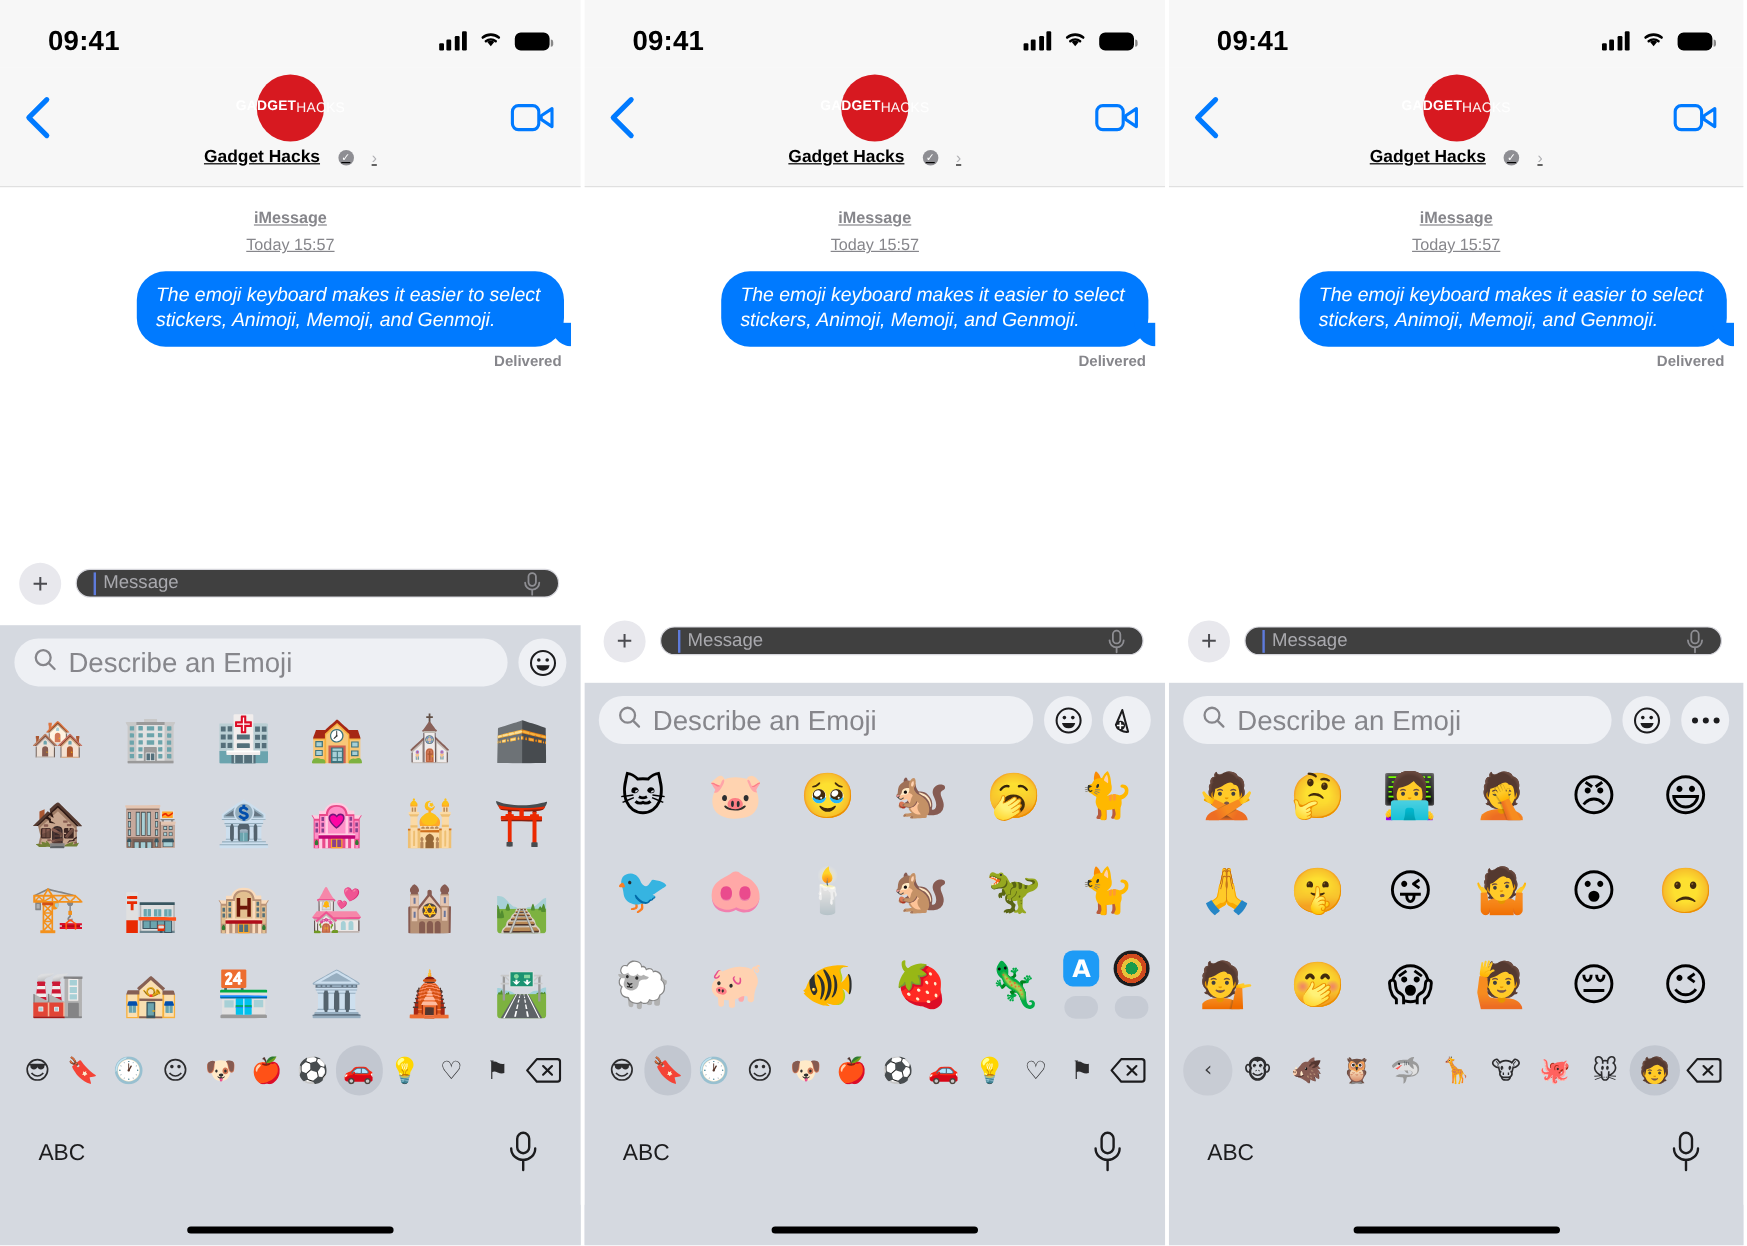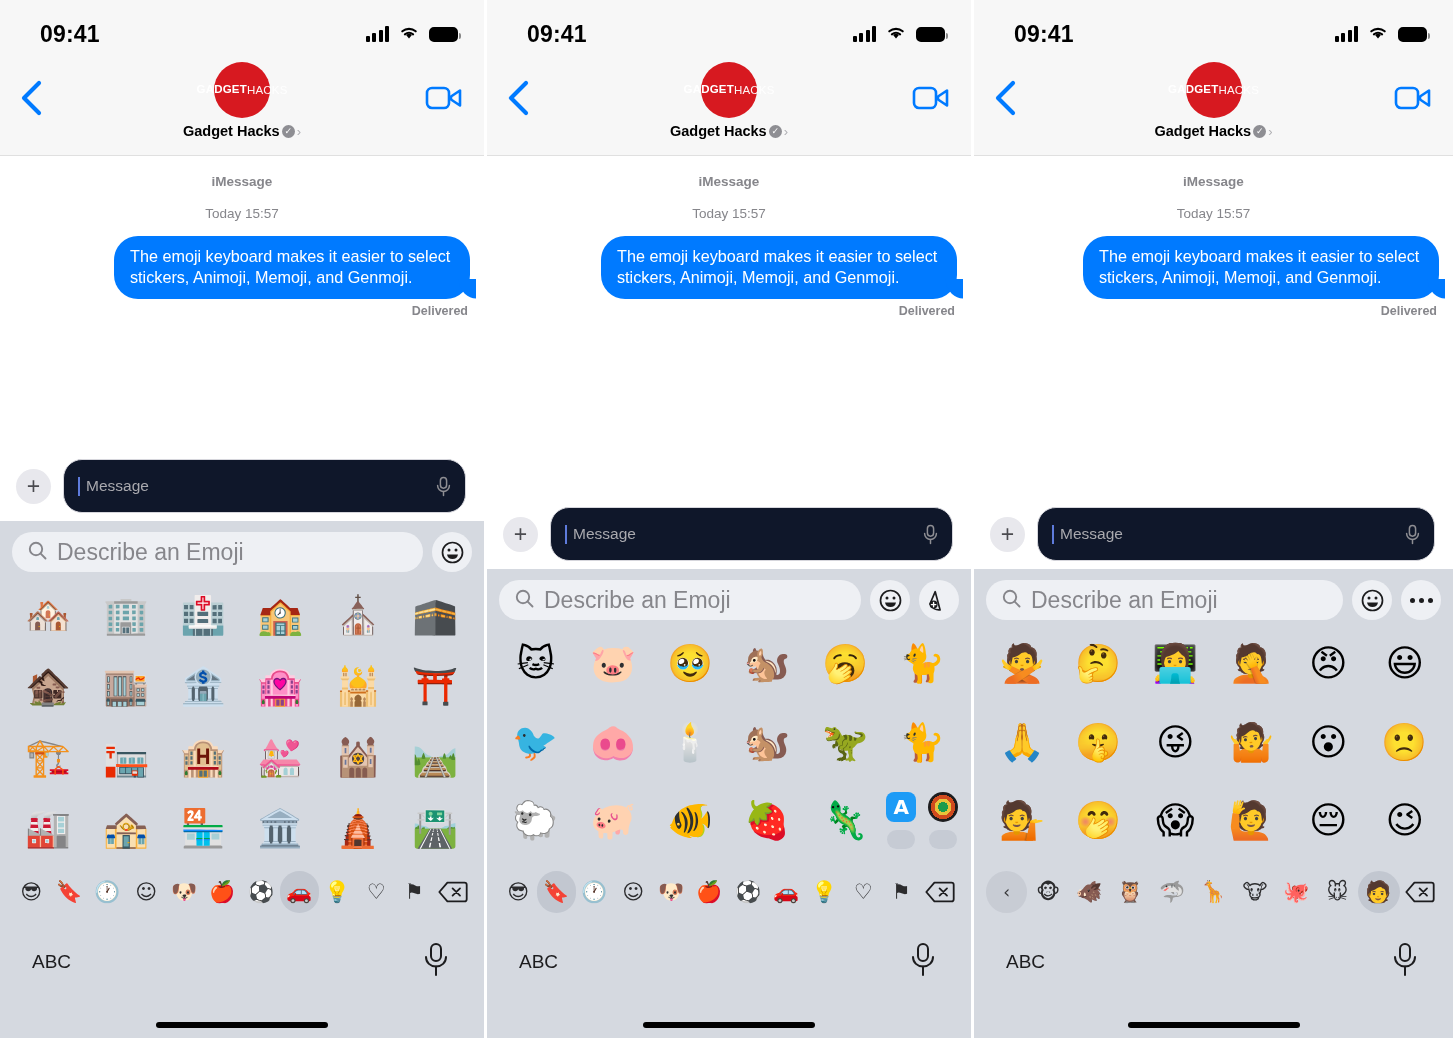--- a/index.html
+++ b/index.html
@@ -83,53 +83,55 @@
   .avatar {
     width: 56px; height: 56px; border-radius: 50%;
     background: #d71920;
     display: flex; flex-direction: row;
     align-items: center; justify-content: center;
     color: #fff; line-height: 1;
   }
   .avatar .l1 { font-size: 11.5px; font-weight: bold; letter-spacing: 0.2px; }
   .avatar .l2 { font-size: 11.5px; letter-spacing: 0.2px; margin-top: 1px; opacity: .95; }
   .contact-name-row {
-    display: flex; align-items: center; gap: 2px;
+    display: flex; align-items: center; gap: 15px;
     margin-top: 5px;
+    text-decoration: underline;
   }
   .contact-name { font-size: 14.5px; font-weight: 600; color: #000; }
   .verified {
     width: 13px; height: 13px; border-radius: 50%;
     background: #8e8e93; color: #fff;
     font-size: 9px; line-height: 13px; text-align: center;
     display: inline-block;
   }
   .chevron-r { color: #b0b0b4; font-size: 13px; line-height: 1; }
 
   
   .conv {
     flex: 1 1 auto;
     background: #ffffff;
     padding: 18px 14px 0 14px;
     display: flex; flex-direction: column;
     min-height: 0;
   }
-  .msg-meta { text-align: center; color: #86868b; font-size: 13.5px; line-height: 1.2; }
+  .msg-meta { text-align: center; color: #86868b; font-size: 13.5px; line-height: 1.2; text-decoration: underline; }
   .msg-meta .svc { font-weight: 600; color: #86868b; }
-  .msg-meta .ts { display: block; margin-top: 16px; }
+  .msg-meta .ts { display: block; margin-top: 6px; }
   .bubble-row { display: flex; justify-content: flex-end; margin-top: 14px; }
   .bubble {
     position: relative;
     max-width: 356px;
     background: #007aff;
     color: #fff;
     border-radius: 24px;
     padding: 10px 16px 11px 16px;
     font-size: 16.2px;
     line-height: 1.27;
+    font-style: italic;
   }
   .bubble::after {
     content: "";
     position: absolute;
     right: -6px; bottom: 0;
     width: 18px; height: 20px;
     background: #007aff;
     border-bottom-left-radius: 16px 14px;
     clip-path: path("M0,0 L18,0 L18,20 C10,20 2,14 0,0 Z");
   }
@@ -146,25 +148,25 @@
     display: flex; align-items: center;
     padding: 0 18px 0 16px; gap: 12px;
   }
   .plus-btn {
     width: 35px; height: 35px; border-radius: 50%;
     background: #e8e8ed; color: #4b4b50;
     display: flex; align-items: center; justify-content: center;
     font-size: 23px; line-height: 1; flex: 0 0 35px;
   }
   .msg-field {
-    flex: 1 1 auto; height: 54px;
+    flex: 1 1 auto; height: 24px;
     border: 1.2px solid #d6d6dc; border-radius: 19px;
     display: flex; align-items: center;
     padding: 0 12px 0 14px; gap: 6px;
-    background: #0f172a;
+    background: #404040;
   }
   .caret { width: 2px; height: 19px; background: #5e7bdc; flex: 0 0 2px; }
   .msg-placeholder { flex: 1 1 auto; color: #a9a9ae; font-size: 15.5px; }
   .mic-sm { flex: 0 0 18px; display: flex; align-items: center; }
 
   
   .keyboard {
     flex: 0 0 469px;
     background: #d5d9e0;
     display: flex; flex-direction: column;

